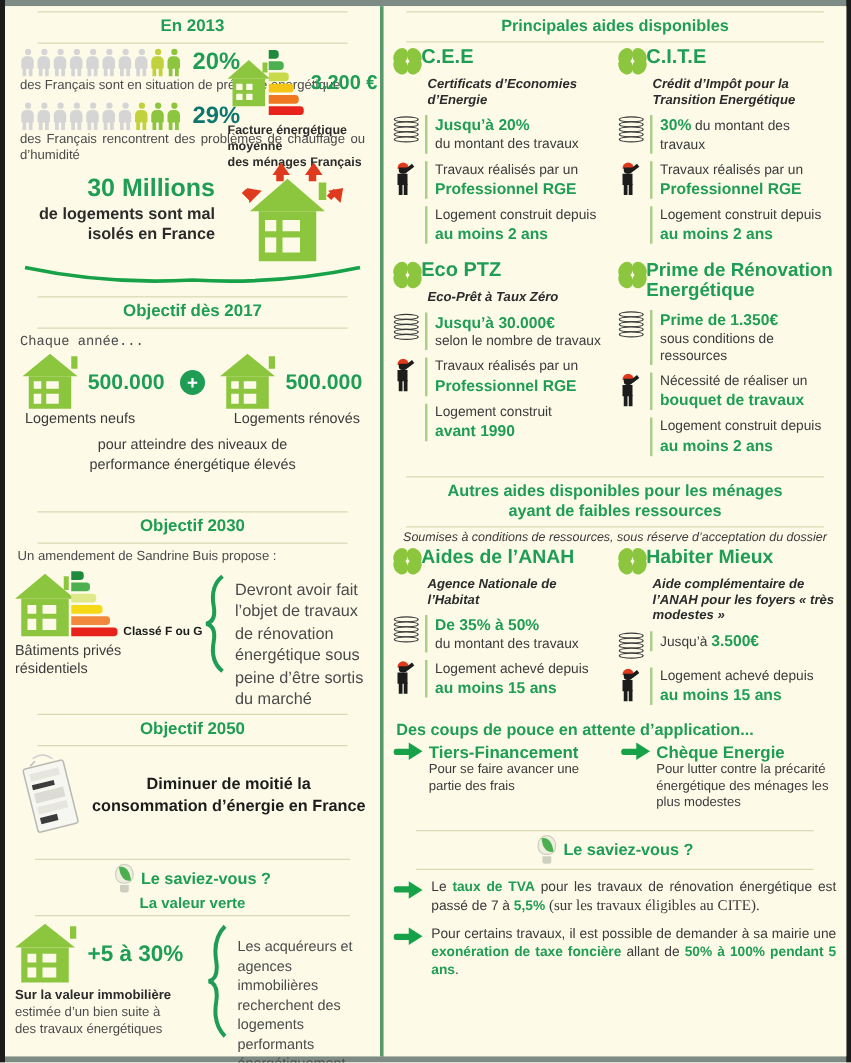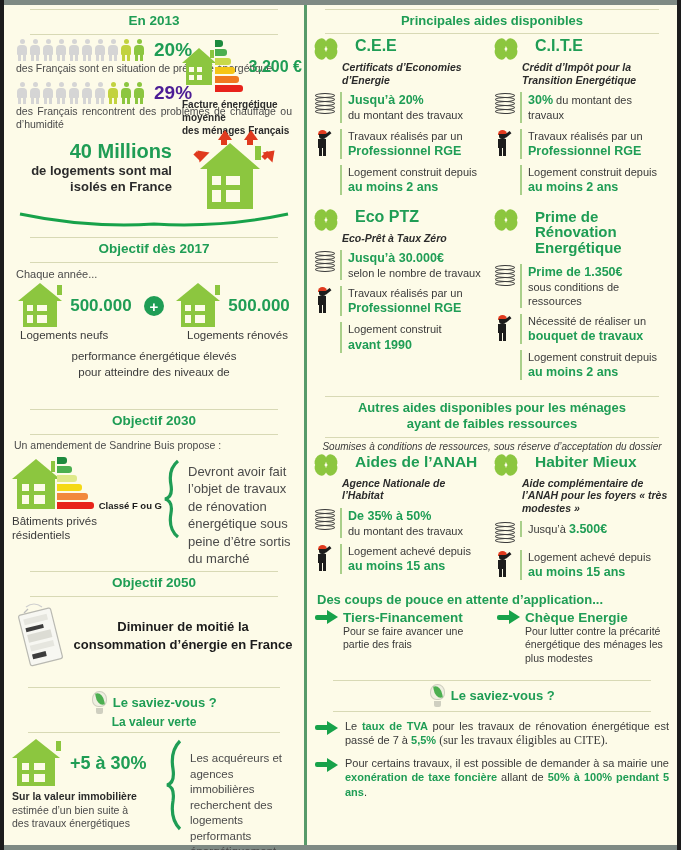--- a/index.html
+++ b/index.html
@@ -35,21 +35,21 @@
   .people-row{display:flex;align-items:center;gap:1px;margin:2px 0 1px 4px;}
   .person{width:12px;height:21px;position:relative;flex:0 0 auto;}
   .person .h{position:absolute;top:0;left:3.5px;width:5px;height:5px;border-radius:50%;background:currentColor;}
   .person .b{position:absolute;top:5.5px;left:1px;width:10px;height:10px;border-radius:4px 4px 1px 1px;background:currentColor;}
   .person .l1{position:absolute;top:14.5px;left:2px;width:3.2px;height:7px;background:currentColor;}
   .person .l2{position:absolute;top:14.5px;right:2px;width:3.2px;height:7px;background:currentColor;}
   .person.grey{color:#d5d5d5;}
   .person.g1{color:#c2d23f;}
   .person.g2{color:#8cc63f;}
   .pct{font-size:19px;font-weight:bold;color:#1f9d55;margin-left:8px;}
-  .pct.olive{color:#4c1d95;}
+  .pct.olive{color:#0f766e;}
 
   
   .house{position:relative;display:inline-block;}
   .house .roof{position:absolute;left:0;top:0;width:0;height:0;border-left:var(--hw) solid transparent;border-right:var(--hw) solid transparent;border-bottom:var(--rh) solid #8cc63f;}
   .house .body{position:absolute;left:calc(var(--hw)*0.22);top:var(--rh);width:calc(var(--hw)*1.56);height:var(--bh);background:#8cc63f;}
   .house .chim{position:absolute;right:calc(var(--hw)*0.30);top:calc(var(--rh)*0.10);width:calc(var(--hw)*0.20);height:calc(var(--rh)*0.55);background:#8cc63f;}
   .house .win{position:absolute;background:#fdfbe8;}
 
   
   .enlabel{display:inline-block;position:relative;}
@@ -63,21 +63,21 @@
   .bulb .base{position:absolute;bottom:1px;left:5px;width:7px;height:6px;background:#cfcfc0;border-radius:0 0 2px 2px;}
   .bulb .leaf{position:absolute;top:2px;left:5px;width:8px;height:12px;background:#4caf50;border-radius:0 80% 0 80%;transform:rotate(-8deg);}
 
   .savez{text-align:center;border-top:1px solid #d8d9b5;border-bottom:1px solid #d8d9b5;margin:4px 16px;padding:3px 0;}
   .savez .l1{color:#1f9d55;font-weight:bold;font-size:13px;}
   .savez .l2{color:#1f9d55;font-weight:bold;font-size:12px;}
 
   
   .aid-grid{display:flex;gap:6px;}
   .aid{flex:1;min-width:0;}
-  .aid-title-row{display:flex;align-items:flex-start;gap:18px;}
+  .aid-title-row{display:flex;align-items:flex-start;gap:0;}
   .flower{width:22px;height:22px;flex:0 0 auto;position:relative;}
   .flower span{position:absolute;width:11px;height:14px;background:#8cc63f;border-radius:50% 50% 50% 50%;}
   .flower .p1{top:0;left:0;transform:rotate(30deg);}
   .flower .p2{top:0;right:0;transform:rotate(-30deg);}
   .flower .p3{bottom:0;left:0;transform:rotate(-30deg);}
   .flower .p4{bottom:0;right:0;transform:rotate(30deg);}
   .aid-name{color:#1f9d55;font-weight:bold;font-size:16px;line-height:1.05;}
   .aid-sub{font-style:italic;font-weight:bold;font-size:10.5px;color:#2b2b2b;line-height:1.2;margin-top:1px;}
 
   .aid-item{display:flex;gap:5px;margin-top:6px;align-items:flex-start;}
@@ -276,21 +276,21 @@
         </div>
         <div style="font-size:16px;font-weight:bold;color:#1f9d55;margin-left:6px;white-space:nowrap;">3.200 €</div>
       </div>
       <div style="font-size:10px;font-weight:bold;color:#2b2b2b;margin-top:4px;line-height:1.3;">
         <div>Facture énergétique moyenne</div>
         <div>des ménages Français</div>
       </div>
     </div>
 
     <div style="position:absolute;left:8px;top:135px;width:160px;text-align:right;">
-      <div style="font-size:20px;font-weight:bold;color:#1f9d55;">40 Millions</div>
+      <div style="font-size:20px;font-weight:bold;color:#1f9d55;">30 Millions</div>
       <div style="font-size:13px;font-weight:bold;color:#2b2b2b;line-height:1.25;">
         <div>de logements sont mal</div>
         <div>isolés en France</div>
       </div>
     </div>
 
     <div style="position:absolute;left:178px;top:122px;width:110px;height:85px;">
       <div style="position:absolute;left:14px;top:20px;width:0;height:0;border-top:7px solid transparent;border-bottom:7px solid transparent;border-right:10px solid #e03a1e;transform:rotate(45deg);"></div>
       <div style="position:absolute;left:12px;top:26px;width:8px;height:5px;background:#e03a1e;transform:rotate(45deg);"></div>
       <div style="position:absolute;left:36px;top:3px;width:0;height:0;border-left:7px solid transparent;border-right:7px solid transparent;border-bottom:10px solid #e03a1e;"></div>
@@ -310,21 +310,21 @@
         <i class="win" style="left:26px;top:47px;width:14px;height:12px;"></i>
       </div>
     </div>
 
     <svg width="280" height="22" style="position:absolute;left:12px;top:205px;">
       <path d="M4 4 Q70 18 138 14 Q206 18 272 4" fill="none" stroke="#17a24a" stroke-width="3"></path>
     </svg>
 
     <div style="position:absolute;left:8px;top:228px;width:284px;">
       <div class="sec-head">Objectif dès 2017</div>
-      <div class="txt" style="margin:4px 4px 2px;font-size:11px;">Chaque année...</div>
+      <div class="txt" style="margin:4px 4px 2px;font-size:11px;font-family:Liberation Mono, monospace;">Chaque année...</div>
 
       <div style="display:flex;align-items:center;justify-content:space-around;margin-top:2px;text-align:center;">
         <div style="display:flex;align-items:center;">
           <div class="house" style="--hw:22px;--rh:18px;--bh:26px;width:50px;height:46px;">
             <i class="roof"></i>
               <i class="chim"></i>
               <i class="body"></i>
             <i class="win" style="left:9px;top:22px;width:6px;height:6px;"></i>
             <i class="win" style="left:19px;top:22px;width:10px;height:6px;"></i>
             <i class="win" style="left:9px;top:32px;width:6px;height:8px;"></i>
@@ -350,22 +350,22 @@
           <div style="font-size:17px;font-weight:bold;color:#1f9d55;margin-left:2px;">500.000</div>
         </div>
       </div>
 
       <div style="display:flex;justify-content:space-between;font-size:11.5px;color:#3a3a3a;margin:0 8px;">
         <div>Logements neufs</div>
         <div>Logements rénovés</div>
       </div>
 
       <div style="text-align:center;font-size:11.5px;color:#3a3a3a;margin-top:8px;line-height:1.35;">
+        <div>pour atteindre des niveaux de</div>
         <div>performance énergétique élevés</div>
-        <div>pour atteindre des niveaux de</div>
       </div>
     </div>
 
     <div style="position:absolute;left:8px;top:400px;width:284px;">
       <div class="sec-head">Objectif 2030</div>
       <div class="txt" style="margin:4px 2px 4px;font-size:10.5px;">Un amendement de Sandrine Buis propose :</div>
 
       <div style="display:flex;align-items:flex-start;">
         <div style="width:150px;">
           <div style="display:flex;align-items:flex-end;">

